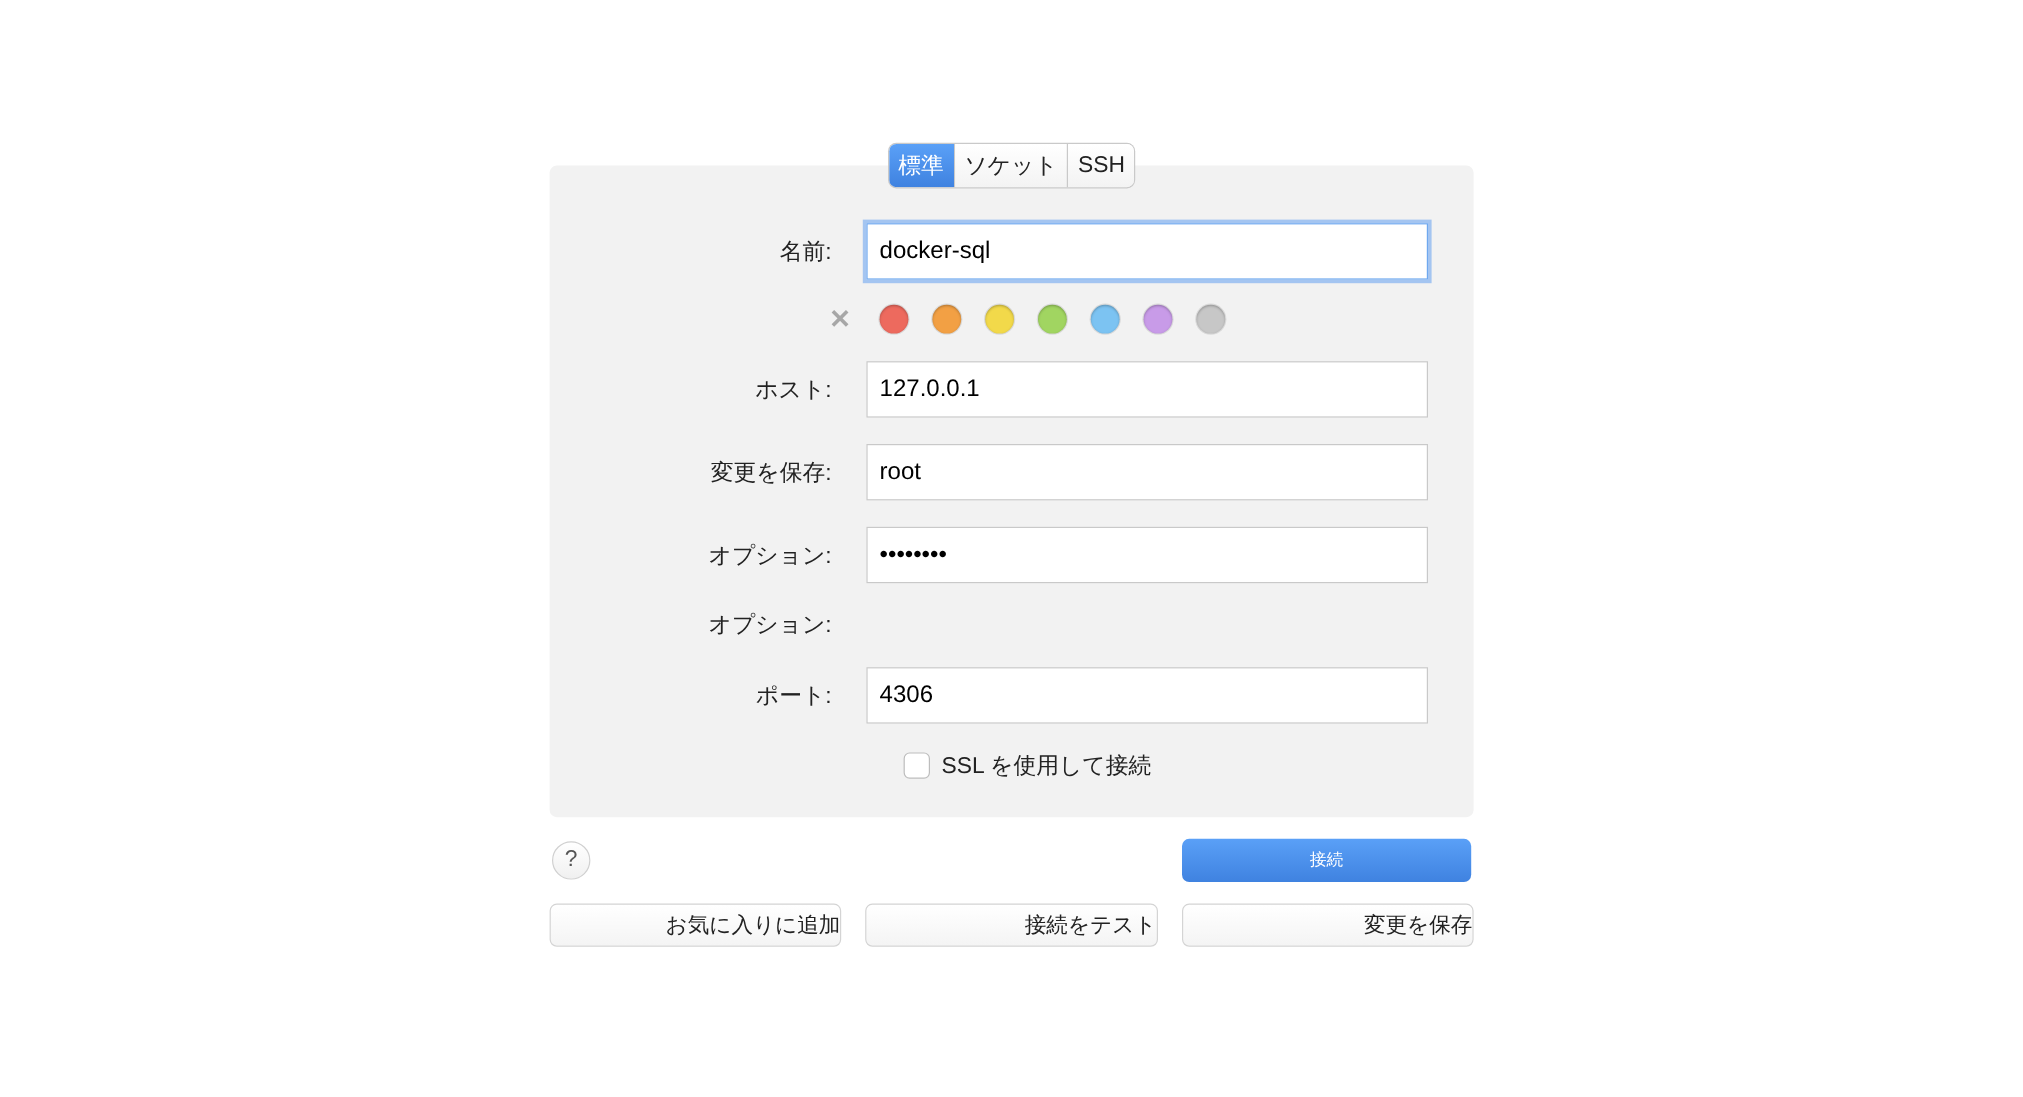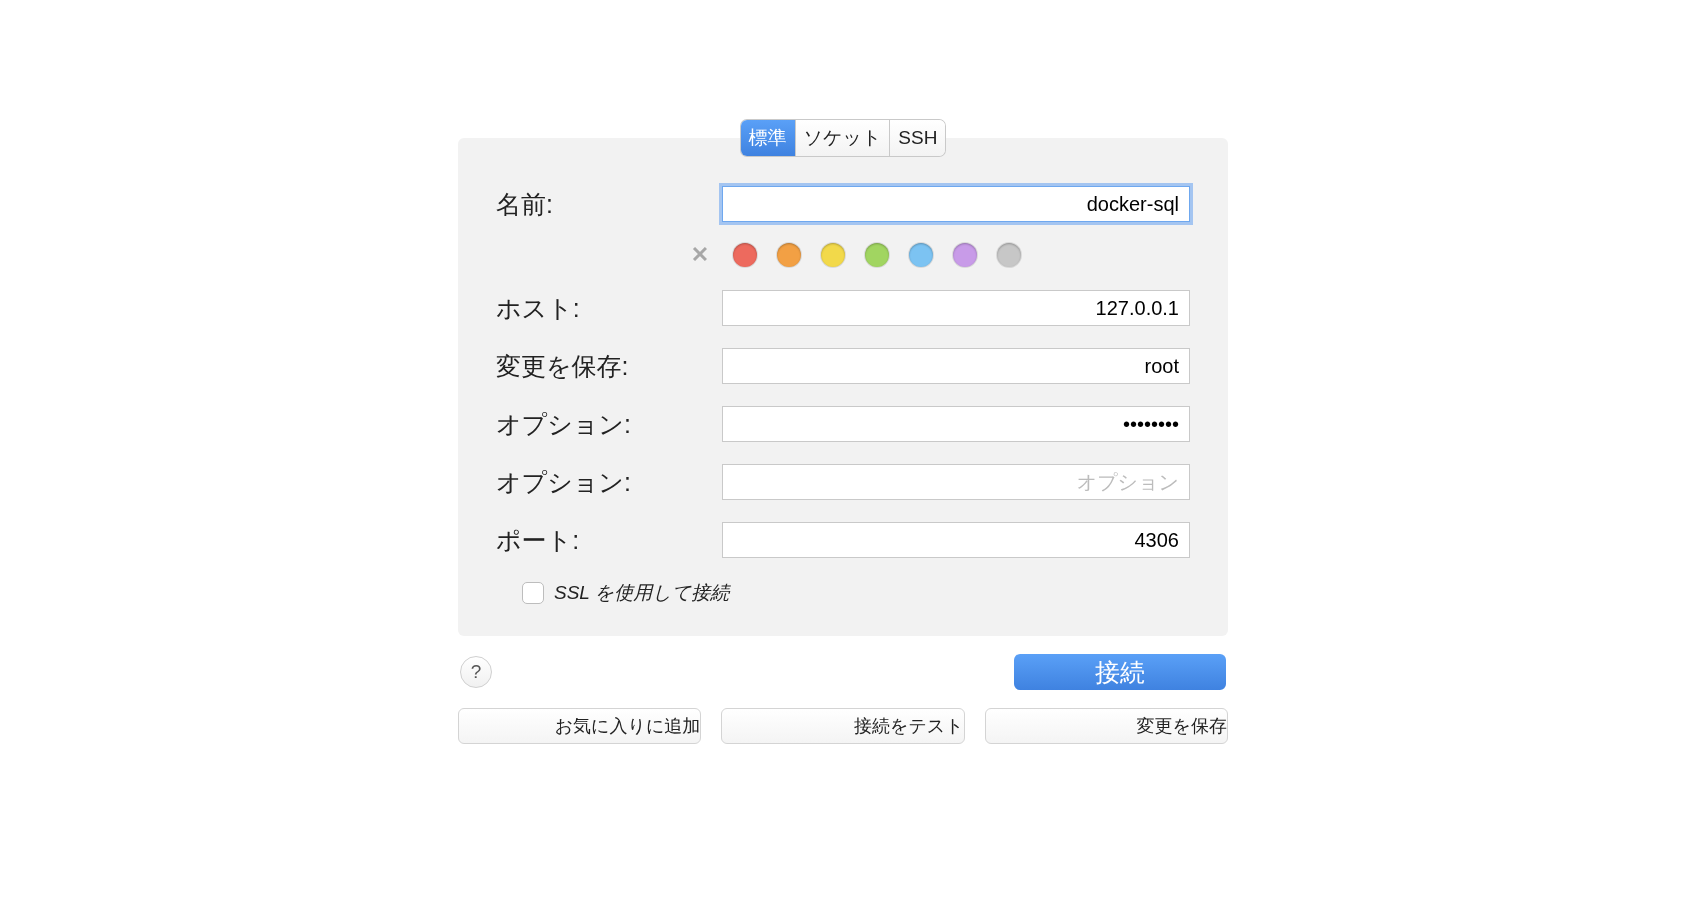--- a/index.html
+++ b/index.html
@@ -49,37 +49,36 @@
   border-radius: 6px;
   padding: 48px 38px 30px 38px;
 }
 .row {
   display: flex;
   align-items: center;
   margin-bottom: 22px;
 }
 .label {
   width: 226px;
-  text-align: left;
-  padding-right: 9px;
-  font-size: 25px;
+  text-align: right;
+  padding-right: 29px;
+  font-size: 19px;
   color: #222;
 }
 .field {
   flex: 1;
 }
 .in {
   width: 100%;
-  height: 36px;
+  height: 47px;
   border: 1px solid #c9c9c9;
   background: #fff;
   padding: 0 10px;
   font-size: 20px;
   border-radius: 0;
-  text-align: right;
 }
 .in.focus {
   border: 1px solid #6fa8ef;
   box-shadow: 0 0 0 3px rgba(100,160,240,0.55);
   outline: none;
 }
 .in::placeholder { color: #bcbcbc; }
 .colors-row {
   display: flex;
   justify-content: center;
@@ -98,25 +97,25 @@
 }
 .dot {
   width: 24px;
   height: 24px;
   border-radius: 50%;
   cursor: pointer;
   box-shadow: inset 0 1px 2px rgba(0,0,0,0.25), 0 0 0 1px rgba(0,0,0,0.1);
 }
 .ssl-row {
   display: flex;
+  justify-content: center;
   align-items: center;
   gap: 10px;
   margin-top: 4px;
   padding-left: 26px;
-  font-style: italic;
 }
 .chk {
   width: 22px;
   height: 22px;
   border: 1px solid #bdbdbd;
   border-radius: 5px;
   background: #fff;
   cursor: pointer;
 }
 .ssl-label {
@@ -137,27 +136,27 @@
   border: 1px solid #d0d0d0;
   background: linear-gradient(#ffffff, #f0f0f0);
   font-size: 19px;
   color: #555;
   cursor: pointer;
   display: flex;
   align-items: center;
   justify-content: center;
 }
 .connect-btn {
-  width: 212px;
+  width: 241px;
   height: 36px;
   border: none;
   border-radius: 6px;
   background: linear-gradient(#5aa0f7, #3f82e0);
   color: #fff;
-  font-size: 25px;
+  font-size: 14px;
   cursor: pointer;
 }
 .footer2 {
   display: flex;
   justify-content: space-between;
   gap: 20px;
   margin-top: 18px;
 }
 .btn {
   flex: 1;
@@ -212,21 +211,20 @@
       <div class="field"><input class="in" type="text" value="root" style=""></div>
     </div>
 
     <div class="row">
       <div class="label">オプション:</div>
       <div class="field"><input class="in" type="text" value="••••••••" style=""></div>
     </div>
 
     <div class="row">
       <div class="label">オプション:</div>
-      <div class="field"><input class="in" type="text" placeholder="オプション" style=""></div>
     </div>
 
     <div class="row">
       <div class="label">ポート:</div>
       <div class="field"><input class="in" type="text" value="4306" style=""></div>
     </div>
 
     <div class="ssl-row">
       <span class="chk"></span>
       <span class="ssl-label">SSL を使用して接続</span>

